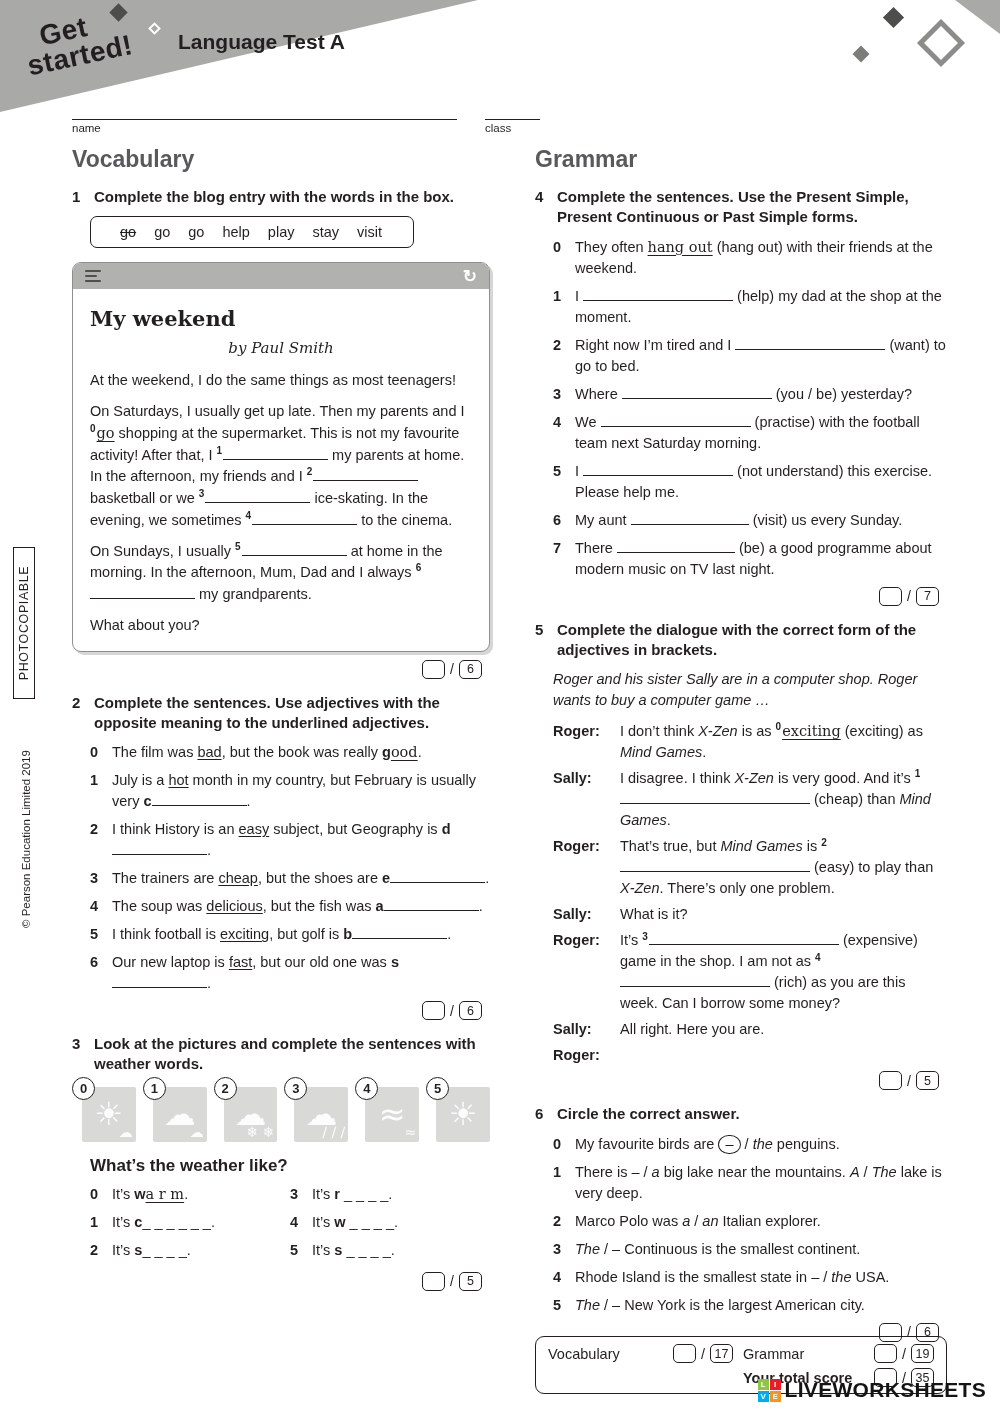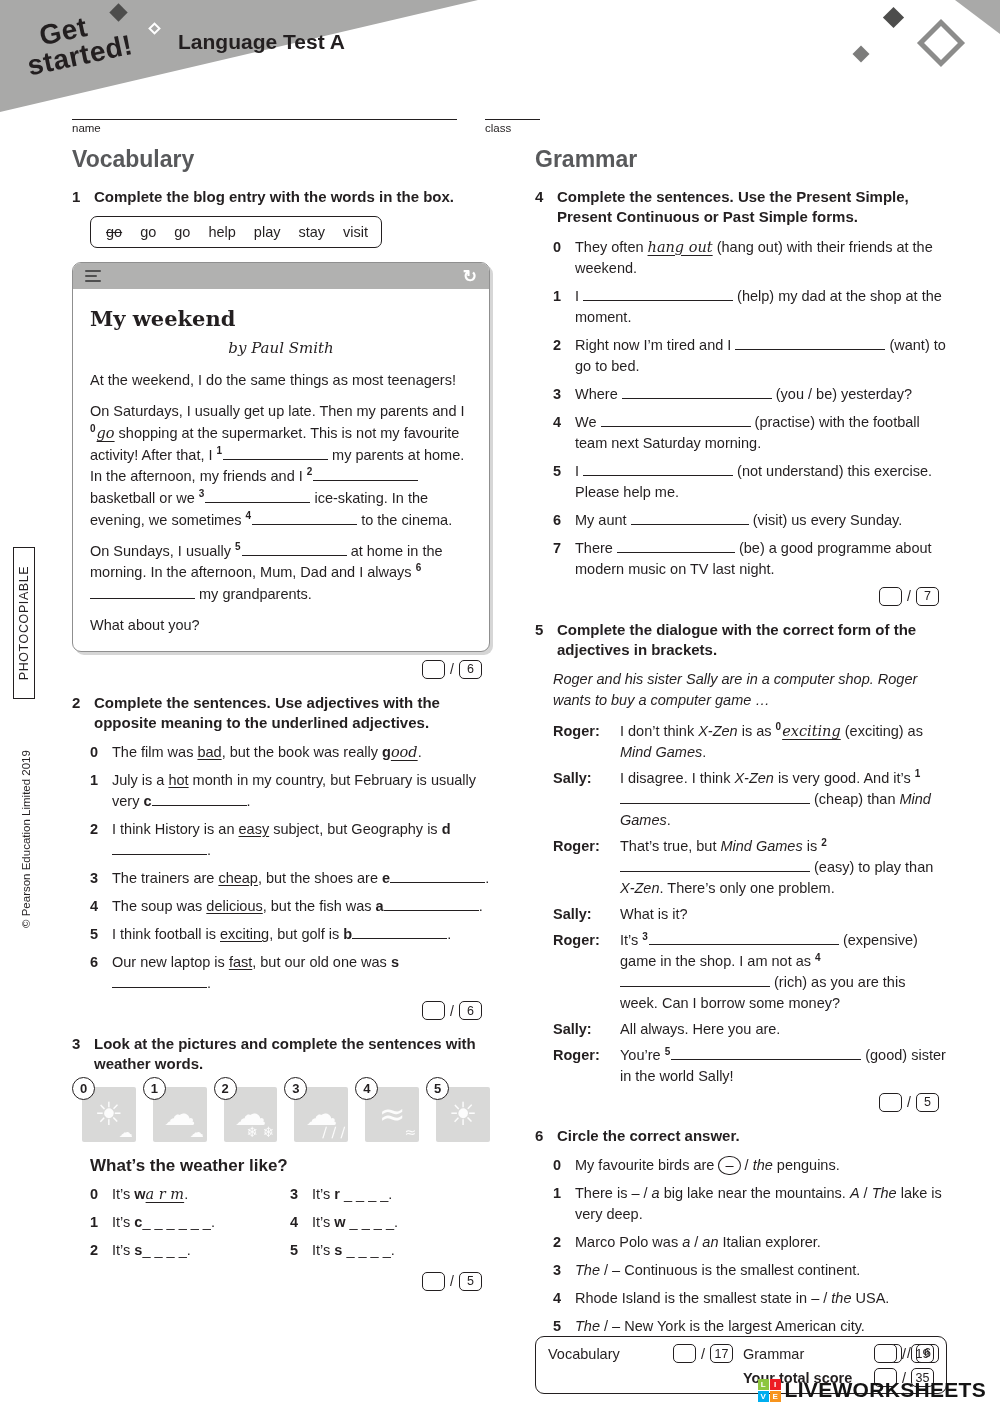--- a/index.html
+++ b/index.html
@@ -33,22 +33,22 @@
 
   
   .col-left  { position:absolute; left:72px;  top:146px; width:418px; }
   .col-right { position:absolute; left:535px; top:146px; width:412px; }
   .section-heading { font-size:23px; font-weight:bold; color:#58595b; margin-bottom:6px; }
 
   .ex-head { display:flex; gap:8px; font-weight:bold; font-size:15px; line-height:1.35; margin:14px 0 9px; }
   .ex-num  { width:14px; flex:none; }
 
   
-  .wordbox { border:1.6px solid #231f20; border-radius:7px; padding:7px 6px;
-             margin:2px 0 14px 18px; width:292px; font-size:14.5px; }
+  .wordbox { border:1.6px solid #231f20; border-radius:7px; padding:7px 20px;
+             margin:2px 0 14px 18px; width:324px; font-size:14.5px; }
   .wordbox span { margin:0 9px; }
   .s-strike { text-decoration:line-through; }
 
   
   .blog { border:1px solid #8f8f8f; border-radius:9px; box-shadow:3px 3px 0 #d6d6d6;
           overflow:hidden; background:#fff; margin-bottom:8px; }
   .blog-bar { background:#b1b1b0; height:26px; display:flex; align-items:center;
               justify-content:space-between; padding:0 12px; }
   .burger { width:16px; }
   .burger i { display:block; height:2px; background:#4f4f4f; margin:3px 0; border-radius:1px; }
@@ -61,21 +61,21 @@
                  font-size:15px; margin-bottom:11px; }
   .blog-body p { margin-bottom:9px; }
   .blog-body p:last-child { margin-bottom:0; }
 
   
   .s-blank { display:inline-block; border-bottom:1.2px solid #231f20; height:13px; vertical-align:baseline; }
   .s-sup { vertical-align:super; font-size:10px; font-weight:bold; line-height:0; margin-right:1px; }
   .s-u { text-decoration:underline; text-underline-offset:2px; }
   .s-b { font-weight:bold; }
   .s-i { font-style:italic; }
-  .s-fill { font-family:"DejaVu Serif", serif; font-style:italic;
+  .s-fill { font-family:"DejaVu Serif", serif; 
             text-decoration:underline; text-underline-offset:3px; }
   .s-circle { display:inline-block; border:1.4px solid #231f20; border-radius:50%;
               padding:0 6px; line-height:1.2; }
 
   
   .score { display:flex; justify-content:flex-end; align-items:center; gap:5px;
            margin:4px 8px 2px 0; font-size:14px; }
   .score-field { width:23px; height:19px; border:1.4px solid #231f20; border-radius:5px;
                  display:inline-block; background:#fff; }
   .score-total { min-width:23px; height:19px; border:1.4px solid #231f20; border-radius:5px;
@@ -375,25 +375,24 @@
       <div class="item-row">
         <span class="speaker">Sally:</span>
         <span class="item-text"><span>What is it?</span></span>
       </div>
       <div class="item-row">
         <span class="speaker">Roger:</span>
         <span class="item-text"><span>It’s </span><span class="s-sup">3</span><span class="s-blank" style="width: 190px;"></span><span> (expensive) game in the shop. I am not as </span><span class="s-sup">4</span><span class="s-blank" style="width: 150px;"></span><span> (rich) as you are this week. Can I borrow some money?</span></span>
       </div>
       <div class="item-row">
         <span class="speaker">Sally:</span>
-        <span class="item-text"><span>All always. Here you are.</span></span>
+        <span class="item-text"><span>All right. Here you are.</span></span>
       </div>
       <div class="item-row">
         <span class="speaker">Roger:</span>
-        <span class="item-text"><span>You’re </span><span class="s-sup">5</span><span class="s-blank" style="width: 190px;"></span><span> (good) sister in the world Sally!</span></span>
       </div>
     </div>
 
   <div class="score">
     <span class="score-field"></span>
     <span>/</span>
     <span class="score-total">5</span>
   </div>
 
   <div class="ex-head">

